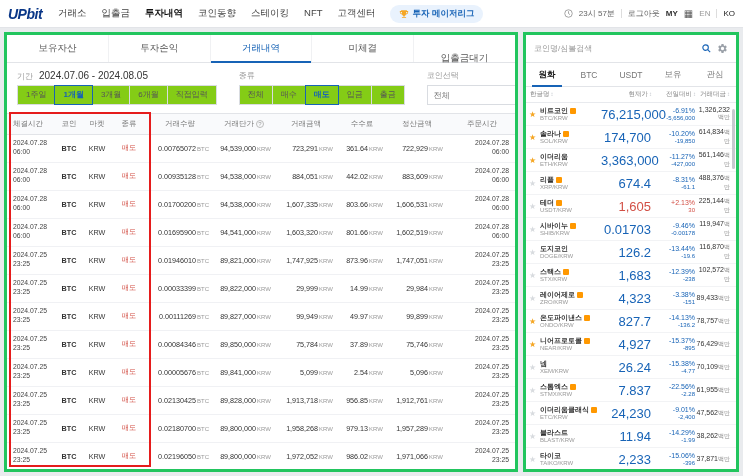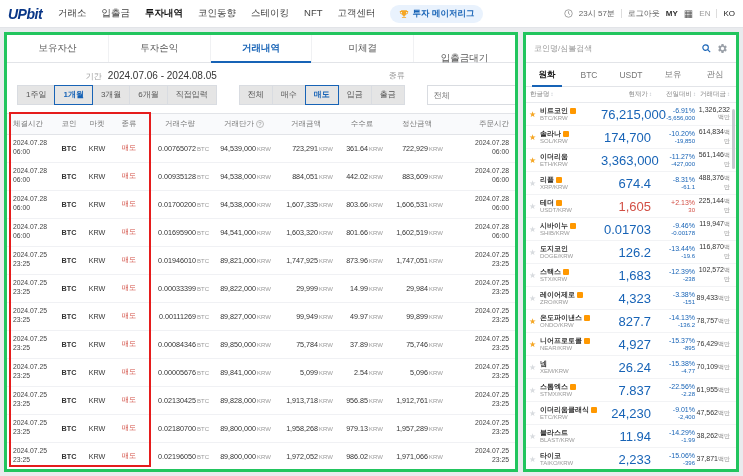--- a/index.html
+++ b/index.html
@@ -23,41 +23,41 @@
   
   .wrap { display:flex; gap:5px; padding:4px; height:448px; }
   .panel { background:#fff; border:3px solid #22c55e; }
   .panel-left { flex:1; position:relative; overflow:hidden; height:440px; }
   .panel-right { width:216px; position:relative; overflow:hidden; height:440px; }
 
   
   .tabs { display:flex; height:28px; border-bottom:1px solid #e2e4e8; }
   .tab { flex:1; display:flex; align-items:center; justify-content:center; font-size:9.5px; color:#555; border-right:1px solid #f0f1f3; cursor:pointer; position:relative; }
   .tab:last-child { border-right:none;margin-top:20px; }
-  .tab.active { color:#1763b6; font-weight:bold; }
+  .tab.active { color:#1763b6; font-weight:normal; }
   .tab.active::after { content:""; position:absolute; left:0; right:0; bottom:-1px; height:2px; background:#1763b6; }
 
   
   .filters { display:flex; gap:22px; padding:7px 10px 8px; border-bottom:1px solid #e2e4e8; }
   .fgroup { display:flex; flex-direction:column; gap:5px; }
-  .flabel-row { font-size:8px; color:#999; display:flex; gap:6px; align-items:baseline; height:10px;justify-content:flex-end; }
+  .flabel-row { font-size:8px; color:#999; display:flex; gap:6px; align-items:baseline; height:10px; }
   .fvalue { color:#333; font-size:10px; }
   .seg { display:flex; }
-  .seg-btn { border:1px solid #d9dce1; background:#e5e5e5; font-size:8px; color:#555; height:20px; line-height:18px; padding:0 8px; text-align:center; margin-left:-1px; cursor:pointer; white-space:nowrap; }
+  .seg-btn { border:1px solid #d9dce1; background:#84cc16; font-size:8px; color:#555; height:20px; line-height:18px; padding:0 8px; text-align:center; margin-left:-1px; cursor:pointer; white-space:nowrap; }
   .seg-btn:first-child { margin-left:0; }
   .seg-btn.active { border-color:#1763b6; color:#1763b6; font-weight:bold; position:relative; z-index:1; }
   .coin-input { width:150px; border:1px solid #d9dce1; height:20px; display:flex; align-items:center; padding:0 6px; }
   .coin-input input { border:none; outline:none; flex:1; font-size:8px; color:#333; width:100%; font-family:inherit; }
   .coin-input input::placeholder { color:#777; }
 
   
   table { width:100%; border-collapse:collapse; table-layout:fixed; }
   thead th { background:#f9fafc; border-bottom:1px solid #e2e4e8; font-size:7.5px; color:#777; font-weight:normal; height:20px; text-align:center; }
   thead th.col0 { text-align:left; padding-left:6px; }
-  thead th.col9 { text-align:right; padding-right:6px;margin-top:36px; }
+  thead th.col9 { text-align:right; padding-right:18px;margin-top:36px; }
   tbody td { border-bottom:1px solid #f0f1f4; height:28px; font-size:7.2px; padding:0 4px; color:#333; }
   .td-time { line-height:1.3; font-size:6.8px; color:#444; }
   .td-time span { display:block; }
   .td-time.exec { text-align:left; padding-left:6px; }
   .td-time.order { text-align:right; padding-right:6px; }
   .td-c { text-align:center; }
   td.coin { font-weight:bold; }
   td.side { color:#d24f45; }
   .td-n { text-align:right; }
   .td-n .u { color:#999; font-size:6px; margin-left:1px; }

